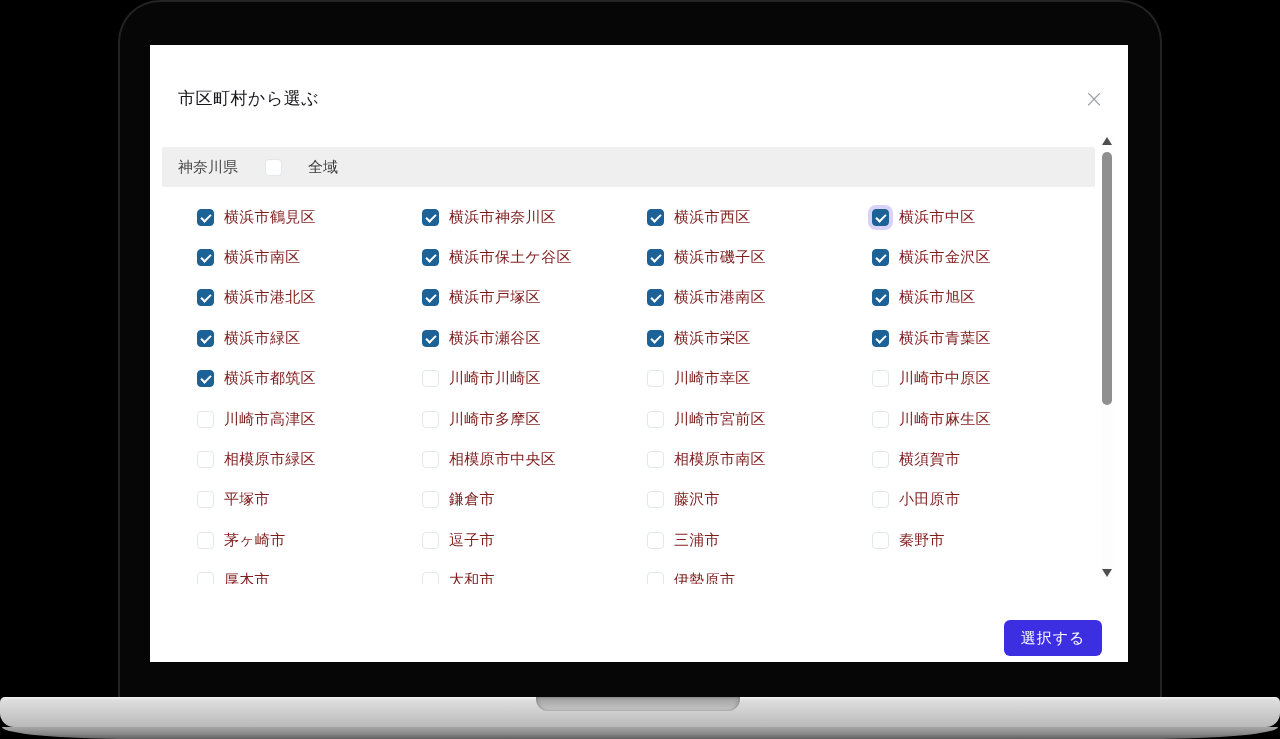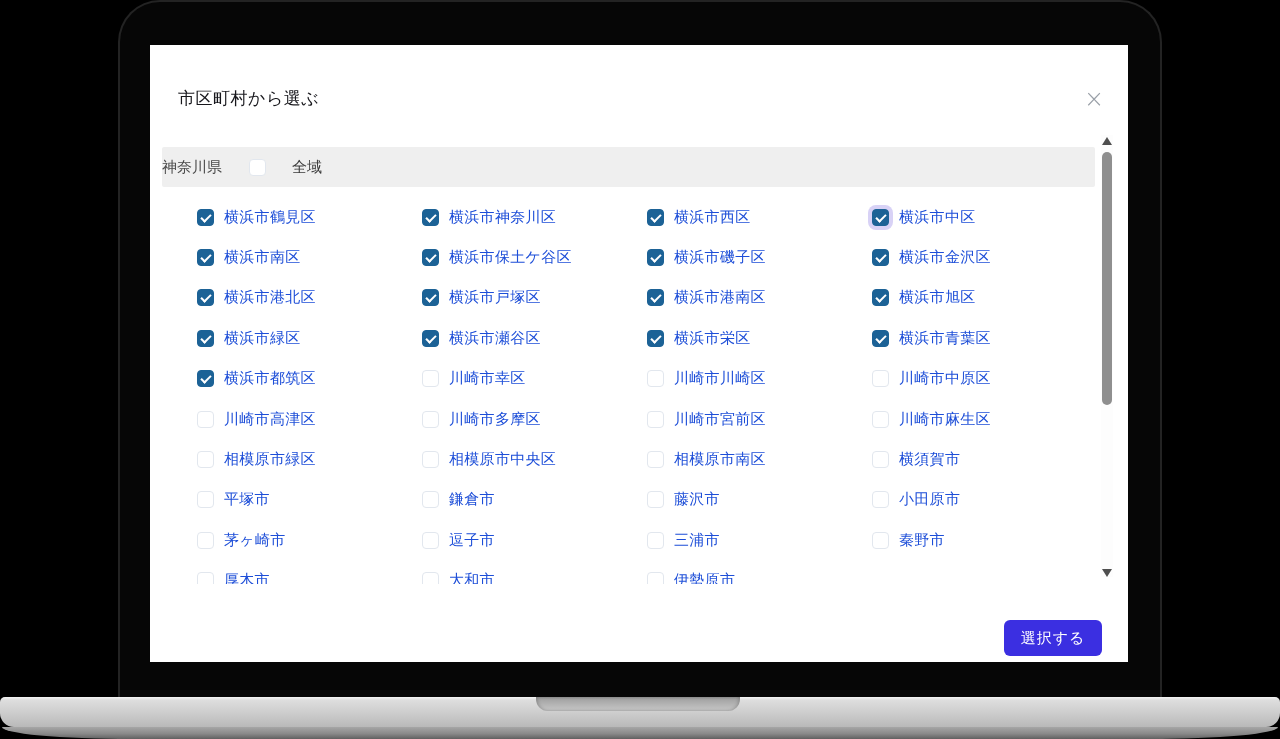--- a/index.html
+++ b/index.html
@@ -55,21 +55,21 @@
   }
   .close-x {
     position: absolute; right: 24px; top: 42px;
     font-size: 24px; line-height: 24px; color: #9aa0a8;
     cursor: pointer; font-weight: 300;
   }
 
   .prefecture-band {
     position: absolute; left: 12px; top: 102px; width: 933px; height: 40px;
     background: #efefef; border-radius: 2px;
-    display: flex; align-items: center; 
+    display: flex; align-items: center; padding-left: 16px;
   }
   .prefecture-name { font-size: 15px; color: #4b4b4b; }
   .band-gap { width: 27px; }
   .all-label { font-size: 15px; color: #3a3a3a; margin-left: 26px; }
 
   
   .cb {
     position: relative; display: inline-block;
     width: 17px; height: 17px; flex: 0 0 17px;
     background: #fff; border: 1px solid #e2e7ee; border-radius: 4px;
@@ -87,21 +87,21 @@
   .muni-viewport {
     position: absolute; left: 47px; top: 152px; width: 905px; height: 387px;
     overflow: hidden;
   }
   .muni-grid {
     display: grid;
     grid-template-columns: repeat(4, 225px);
     grid-auto-rows: 40.4px;
   }
   .muni { display: flex; align-items: center; cursor: pointer; }
-  .muni-label { font-size: 15px; color: #1d4ed8; margin-left: 10px; letter-spacing: .3px; font-family: Liberation Mono, monospace; }
+  .muni-label { font-size: 15px; color: #7f1d1d; margin-left: 10px; letter-spacing: .3px; font-family: Liberation Mono, monospace; }
 
   
   .scrollbar {
     position: absolute; left: 951px; top: 90px; width: 12px; height: 442px;
     background: #fdfdfd;
   }
   .sb-up {
     position: absolute; left: 1px; top: 2px;
     width: 0; height: 0;
     border-left: 5px solid transparent; border-right: 5px solid transparent;
@@ -211,25 +211,25 @@
           <div class="muni">
             <span class="cb checked"></span>
             <span class="muni-label">横浜市青葉区</span>
           </div>
           <div class="muni">
             <span class="cb checked"></span>
             <span class="muni-label">横浜市都筑区</span>
           </div>
           <div class="muni">
             <span class="cb"></span>
+            <span class="muni-label">川崎市川崎区</span>
+          </div>
+          <div class="muni">
+            <span class="cb"></span>
             <span class="muni-label">川崎市幸区</span>
-          </div>
-          <div class="muni">
-            <span class="cb"></span>
-            <span class="muni-label">川崎市川崎区</span>
           </div>
           <div class="muni">
             <span class="cb"></span>
             <span class="muni-label">川崎市中原区</span>
           </div>
           <div class="muni">
             <span class="cb"></span>
             <span class="muni-label">川崎市高津区</span>
           </div>
           <div class="muni">

